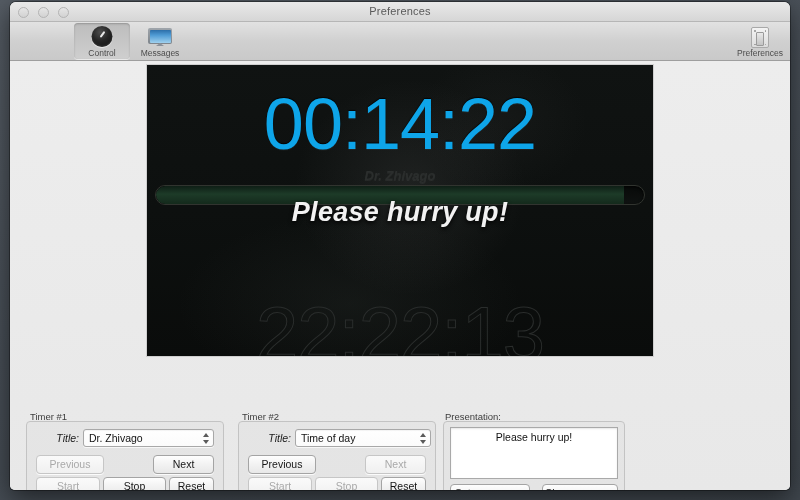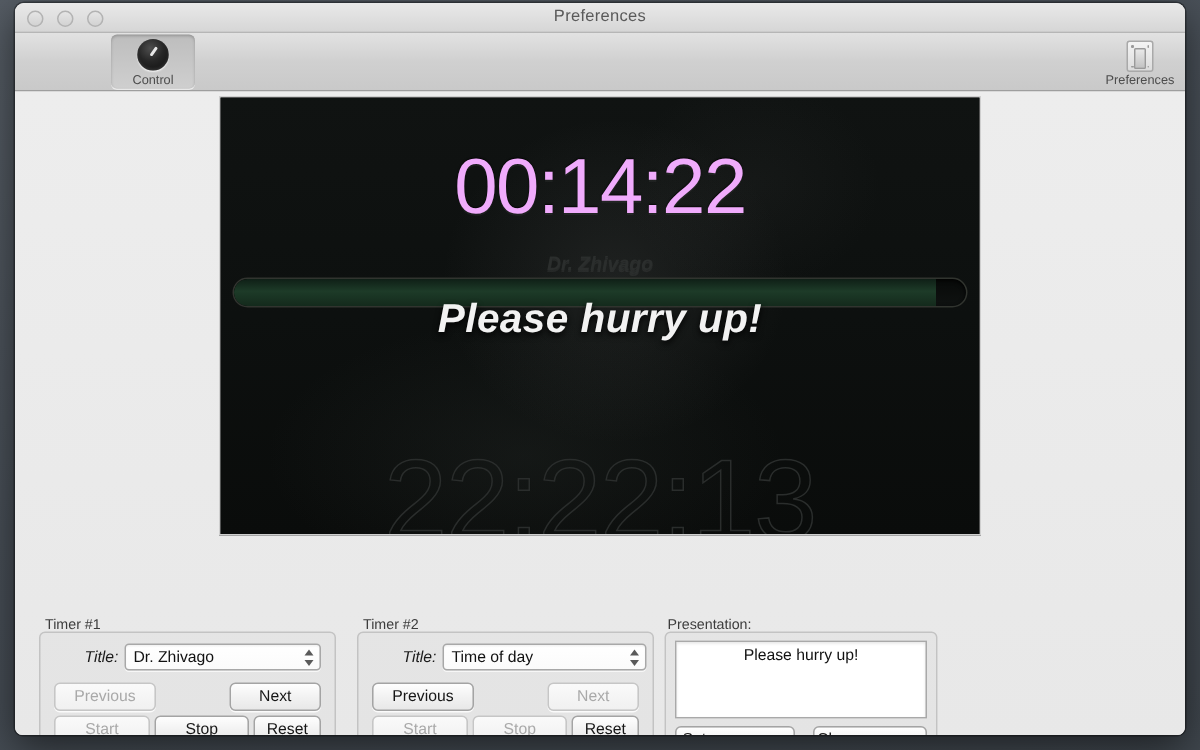--- a/index.html
+++ b/index.html
@@ -167,23 +167,23 @@
   }
   .big-time {
     position: absolute; left: 0; right: 0;
     text-align: center;
     font-family: "Liberation Sans", sans-serif;
     font-weight: normal;
     letter-spacing: -1px;
     white-space: nowrap;
   }
   #time-top {
-    top: 30px;
-    font-size: 52px;
-    color: #f0abfc;
+    top: 18px;
+    font-size: 72px;
+    color: #0ea5e9;
     text-shadow: 0 1px 0 rgba(255,255,255,.05), 0 -1px 1px rgba(0,0,0,.8);
   }
   #label-top {
     position: absolute; left:0; right:0; top: 103px;
     text-align: center;
     font-size: 13px;
     font-style: italic;
     font-weight: bold;
     color: #2b2e2d;
     text-shadow: 0 1px 0 rgba(255,255,255,.06);
@@ -339,20 +339,29 @@
     <div id="toolbar">
 
 
       <div class="tb-item" id="tb-control" style="left:64px;">
         <div class="tb-icon-box">
           <div class="knob"></div>
         </div>
         <div class="tb-label">Control</div>
       </div>
 
+      <div class="tb-item" style="left:122px;">
+        <div class="tb-icon-box">
+          <div class="monitor">
+              <div class="screen"></div>
+            </div>
+          <div class="monitor-stand"></div>
+        </div>
+        <div class="tb-label">Messages</div>
+      </div>
 
       <div class="tb-item" id="tb-prefs">
         <div class="tb-icon-box">
           <div class="switchplate">
             <span class="screw a"></span>
               <span class="screw b"></span>
             <span class="screw c"></span>
               <span class="screw d"></span>
           </div>
         </div>

